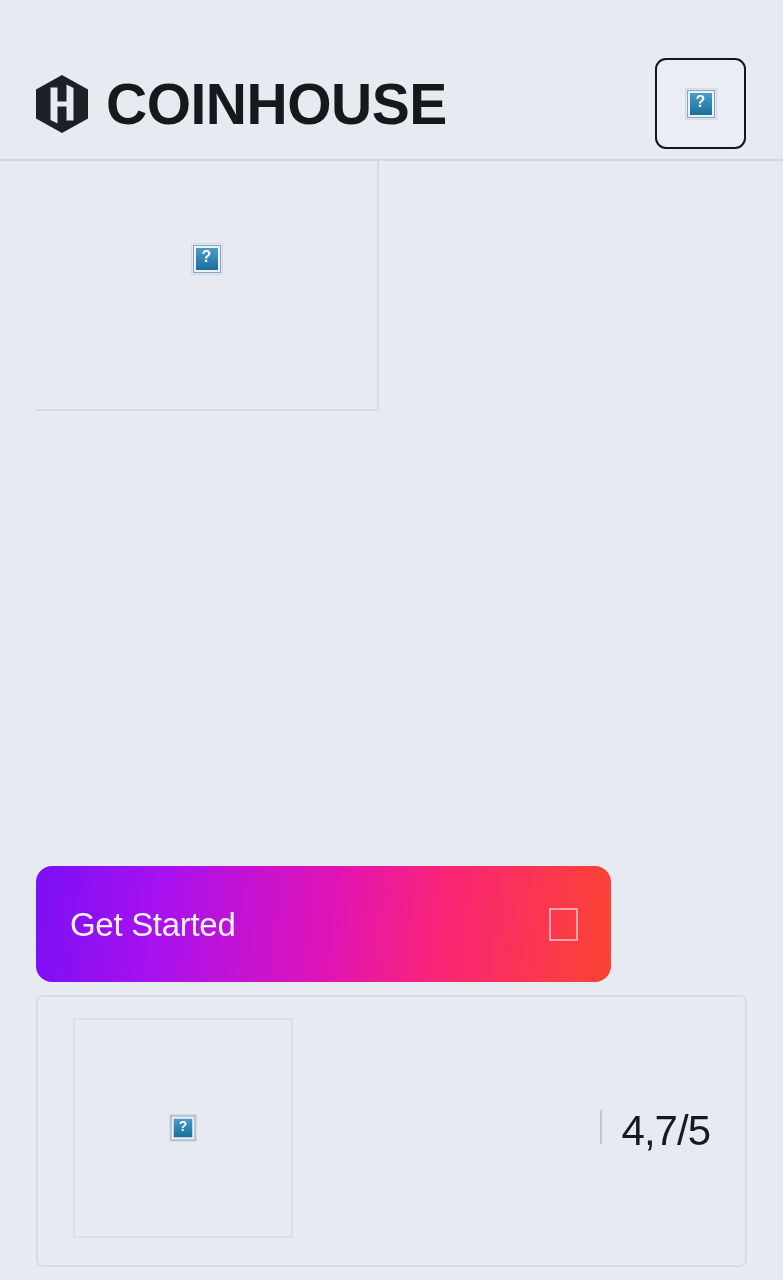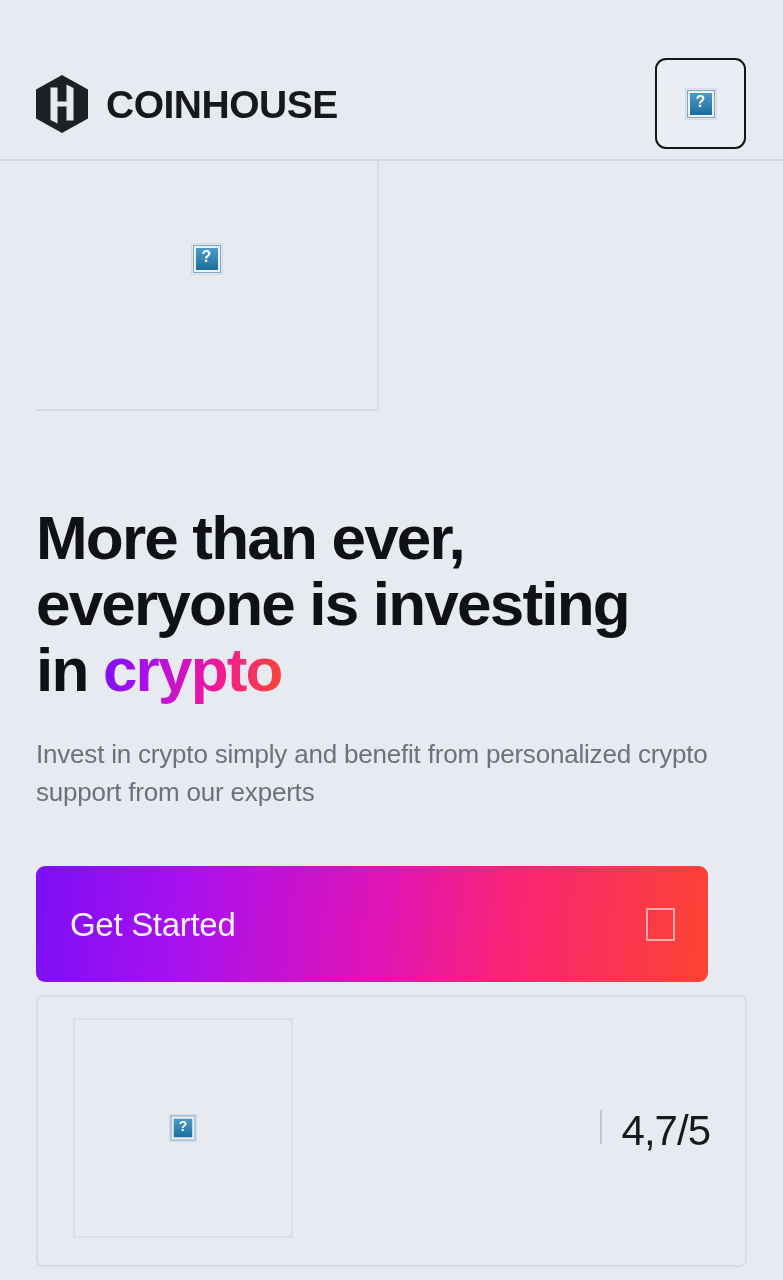--- a/index.html
+++ b/index.html
@@ -43,21 +43,21 @@
   }
 
   .brand-mark {
     width: 52px;
     height: 58px;
     display: block;
   }
 
   .brand-word {
     font-family: "Liberation Sans", sans-serif;
-    font-size: 39px;
+    font-size: 57px;
     line-height: 45px;
     font-weight: 700;
     letter-spacing: -0.5px;
     color: #17181c;
   }
 
   .header-menu-button {
     position: absolute;
     left: 655px; top: 58px;
     width: 91px;
@@ -163,24 +163,24 @@
     font-weight: 400;
     color: #6a7180;
     letter-spacing: -0.2px;
     max-width: 714px;
   }
 
   
   .cta {
     position: absolute;
     left: 36px; top: 866px;
-    width: 672px;
+    width: 575px;
     height: 116px;
     border: none;
-    border-radius: 9px;
+    border-radius: 16px;
     background: linear-gradient(96deg, #7b0ff5 0%, #a811ef 22%, #e114b4 52%, #fa2477 70%, #fb4432 100%);
     display: flex;
     align-items: center;
     justify-content: space-between;
     padding: 0 33px 0 34px;
     cursor: pointer;
   }
 
   .cta-label {
     font-family: "Liberation Sans", sans-serif;
@@ -267,29 +267,20 @@
     <button class="header-menu-button">
       <span class="broken-img menu-broken"></span>
     </button>
 
   </header>
 
   <div class="hero-media">
     <span class="broken-img"></span>
   </div>
 
-  <section class="hero">
-
-    <h1 class="hero-title"><span>More than ever,</span>
-<span>everyone is investing</span>
-<span>in </span><span class="accent">crypto</span></h1>
-
-    <p class="hero-sub">Invest in crypto simply and benefit from personalized crypto support from our experts</p>
-
-  </section>
 
   <button class="cta">
     <span class="cta-label">Get Started</span>
     <span class="cta-tofu"></span>
   </button>
 
   <div class="rating-card">
 
     <div class="rating-media">
       <span class="broken-img small"></span>

